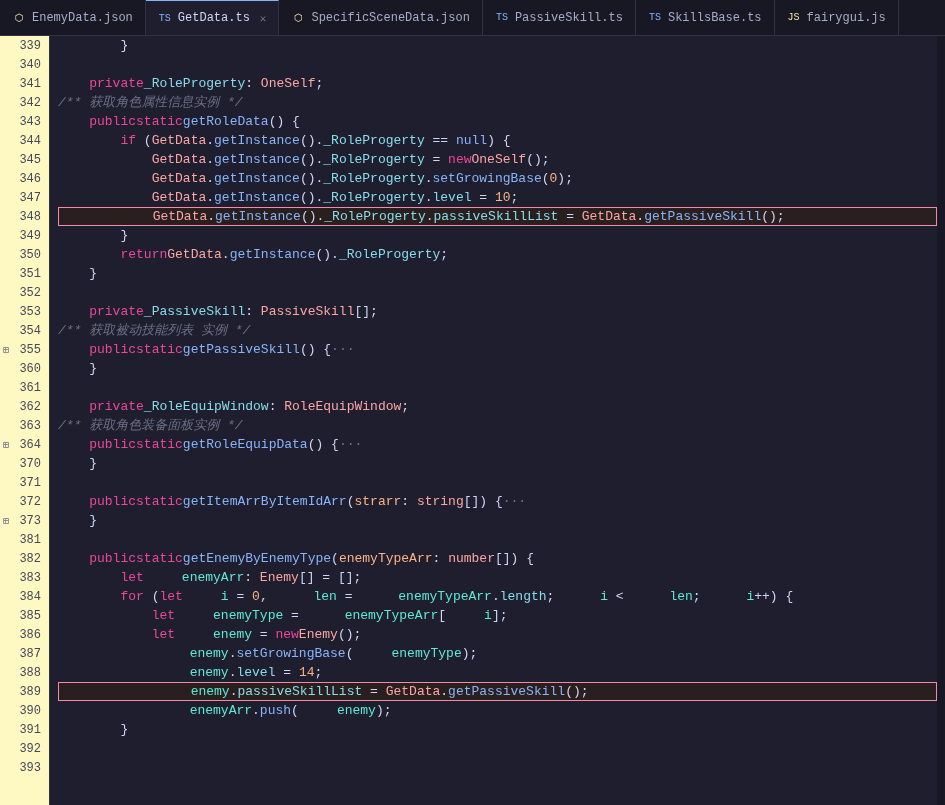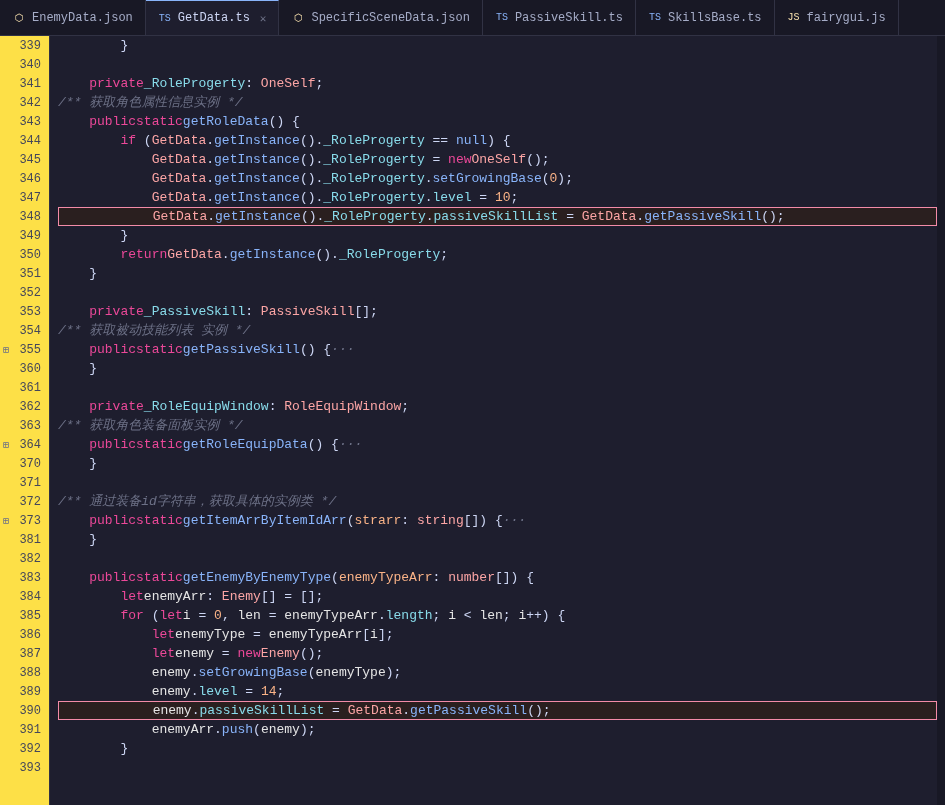--- a/index.html
+++ b/index.html
@@ -58,21 +58,21 @@
     
     .code-area {
       display: flex;
       height: calc(805px - 36px);
       overflow: hidden;
     }
 
     
     .gutter {
       width: 50px;
-      background: #fde047;
+      background: #fef9c3;
       border-right: 1px solid #313244;
       flex-shrink: 0;
       overflow: hidden;
     }
     .line-row {
       display: flex;
       height: 19px;
       align-items: center;
     }
     .line-indicator {
@@ -111,21 +111,21 @@
       background: #2a1f1f;
       border: 1px solid #f38ba8;
     }
 
     
     .kw { color: #ec4899; } 
     .kw2 { color: #89b4fa; } 
     .fn { color: #89b4fa; } 
     .num { color: #fab387; } 
     .comment { color: #6c7086; font-style: italic; }
-    .var { color: #e5e5e5; }
+    .var { color: #5eead4; margin-left: 38px; }
     .prop { color: #89dceb; }
     .punct { color: #cdd6f4; }
     .cls { color: #fca5a5; }
     .param { color: #fab387; text-align: right; }
     .method { color: #89b4fa; }
 
     
     .code-content::-webkit-scrollbar { height: 6px; }
     .code-content::-webkit-scrollbar-track { background: #181825; }
     .code-content::-webkit-scrollbar-thumb { background: #45475a; }
@@ -357,21 +357,20 @@
         <div class="code-line">&nbsp;&nbsp;&nbsp;&nbsp;<span class="kw">private</span> <span class="prop">_PassiveSkill</span>: <span class="cls">PassiveSkill</span>[];</div>
         <div class="code-line"><span class="comment">/** 获取被动技能列表 实例 */</span></div>
         <div class="code-line">&nbsp;&nbsp;&nbsp;&nbsp;<span class="kw">public</span> <span class="kw">static</span> <span class="fn">getPassiveSkill</span>() {<span class="comment">···</span></div>
         <div class="code-line">&nbsp;&nbsp;&nbsp;&nbsp;<span class="punct">}</span></div>
         <div class="code-line">&nbsp;</div>
         <div class="code-line">&nbsp;&nbsp;&nbsp;&nbsp;<span class="kw">private</span> <span class="prop">_RoleEquipWindow</span>: <span class="cls">RoleEquipWindow</span>;</div>
         <div class="code-line"><span class="comment">/** 获取角色装备面板实例 */</span></div>
         <div class="code-line">&nbsp;&nbsp;&nbsp;&nbsp;<span class="kw">public</span> <span class="kw">static</span> <span class="fn">getRoleEquipData</span>() {<span class="comment">···</span></div>
         <div class="code-line">&nbsp;&nbsp;&nbsp;&nbsp;<span class="punct">}</span></div>
         <div class="code-line">&nbsp;</div>
-        <div class="code-line"><span class="comment">/** 通过装备id字符串，获取具体的实例类 */</span></div>
         <div class="code-line">&nbsp;&nbsp;&nbsp;&nbsp;<span class="kw">public</span> <span class="kw">static</span> <span class="fn">getItemArrByItemIdArr</span>(<span class="param">strarr</span>: <span class="cls">string</span>[]) {<span class="comment">···</span></div>
         <div class="code-line">&nbsp;&nbsp;&nbsp;&nbsp;<span class="punct">}</span></div>
         <div class="code-line">&nbsp;</div>
         <div class="code-line">&nbsp;&nbsp;&nbsp;&nbsp;<span class="kw">public</span> <span class="kw">static</span> <span class="fn">getEnemyByEnemyType</span>(<span class="param">enemyTypeArr</span>: <span class="cls">number</span>[]) {</div>
         <div class="code-line">&nbsp;&nbsp;&nbsp;&nbsp;&nbsp;&nbsp;&nbsp;&nbsp;<span class="kw">let</span> <span class="var">enemyArr</span>: <span class="cls">Enemy</span>[] = [];</div>
         <div class="code-line">&nbsp;&nbsp;&nbsp;&nbsp;&nbsp;&nbsp;&nbsp;&nbsp;<span class="kw">for</span> (<span class="kw">let</span> <span class="var">i</span> = <span class="num">0</span>, <span class="var">len</span> = <span class="var">enemyTypeArr</span>.<span class="prop">length</span>; <span class="var">i</span> &lt; <span class="var">len</span>; <span class="var">i</span>++) {</div>
         <div class="code-line">&nbsp;&nbsp;&nbsp;&nbsp;&nbsp;&nbsp;&nbsp;&nbsp;&nbsp;&nbsp;&nbsp;&nbsp;<span class="kw">let</span> <span class="var">enemyType</span> = <span class="var">enemyTypeArr</span>[<span class="var">i</span>];</div>
         <div class="code-line">&nbsp;&nbsp;&nbsp;&nbsp;&nbsp;&nbsp;&nbsp;&nbsp;&nbsp;&nbsp;&nbsp;&nbsp;<span class="kw">let</span> <span class="var">enemy</span> = <span class="kw">new</span> <span class="cls">Enemy</span>();</div>
         <div class="code-line">&nbsp;&nbsp;&nbsp;&nbsp;&nbsp;&nbsp;&nbsp;&nbsp;&nbsp;&nbsp;&nbsp;&nbsp;<span class="var">enemy</span>.<span class="method">setGrowingBase</span>(<span class="var">enemyType</span>);</div>
         <div class="code-line">&nbsp;&nbsp;&nbsp;&nbsp;&nbsp;&nbsp;&nbsp;&nbsp;&nbsp;&nbsp;&nbsp;&nbsp;<span class="var">enemy</span>.<span class="prop">level</span> = <span class="num">14</span>;</div>

